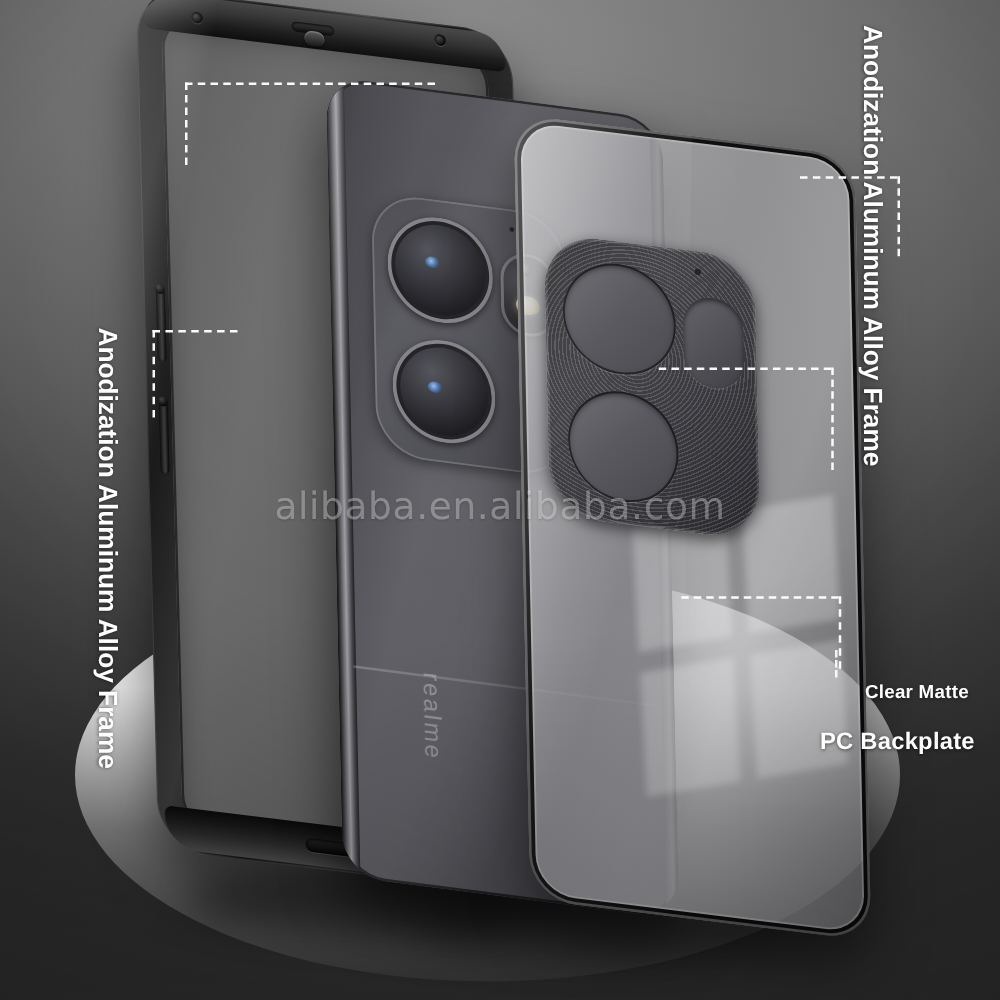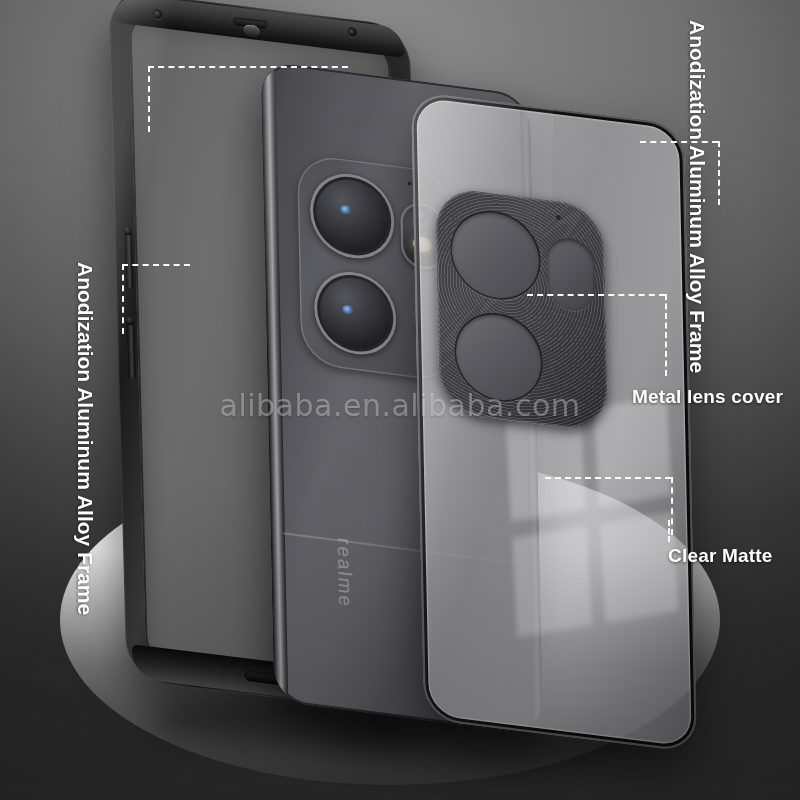--- a/index.html
+++ b/index.html
@@ -199,21 +199,21 @@
   .lc-dot{position:absolute;width:5px;height:5px;border-radius:50%;background:#1e1e22;}
 
   
   .label{
     position:absolute;color:#ffffff;font-weight:bold;
     text-shadow:0 1px 3px rgba(0,0,0,.55);
     white-space:nowrap;letter-spacing:.2px;
   }
   #lbl-switch{left:52px;top:46px;font-size:30px;}
   #lbl-lens{left:632px;top:386px;font-size:19px;}
-  #lbl-clear1{left:668px;top:545px;font-size:19px;}
+  #lbl-clear1{left:692px;top:545px;font-size:15px;}
   #lbl-clear2{left:656px;top:583px;font-size:19px;}
   .vlabel{
     position:absolute;font-size:21px;font-weight:bold;color:#fff;
     white-space:nowrap;transform-origin:left top;
     text-shadow:0 1px 3px rgba(0,0,0,.55);
   }
   #lbl-alloy-left{left:97px;top:262px;transform:rotate(90deg);}
   #lbl-alloy-right{left:709px;top:20px;transform:rotate(90deg);}
 
   .dash-h{position:absolute;height:0;border-top:2.5px dashed #ffffff;opacity:.97;}
@@ -318,20 +318,20 @@
   <div class="dash-v" style="left:718px;top:141px;height:64px;"></div>
 
   <div class="dash-h" style="left:527px;top:294px;width:138px;"></div>
   <div class="dash-v" style="left:665px;top:294px;height:82px;"></div>
 
   <div class="dash-h" style="left:545px;top:477px;width:126px;"></div>
   <div class="dash-v" style="left:671px;top:477px;height:58px;"></div>
 
   <div class="dash-v" style="left:668px;top:520px;height:22px;opacity:.9;"></div>
 
-  <div class="label" id="lbl-lens">Metal lens cover</div>
   <div class="label" id="lbl-clear1">Clear Matte</div>
+  <div class="label" id="lbl-clear2">PC Backplate</div>
   <div class="vlabel" id="lbl-alloy-left">Anodization Aluminum Alloy Frame</div>
   <div class="vlabel" id="lbl-alloy-right">Anodization Aluminum Alloy Frame</div>
 
   <div class="watermark">alibaba.en.alibaba.com</div>
 
 </div>
 
 </body></html>

